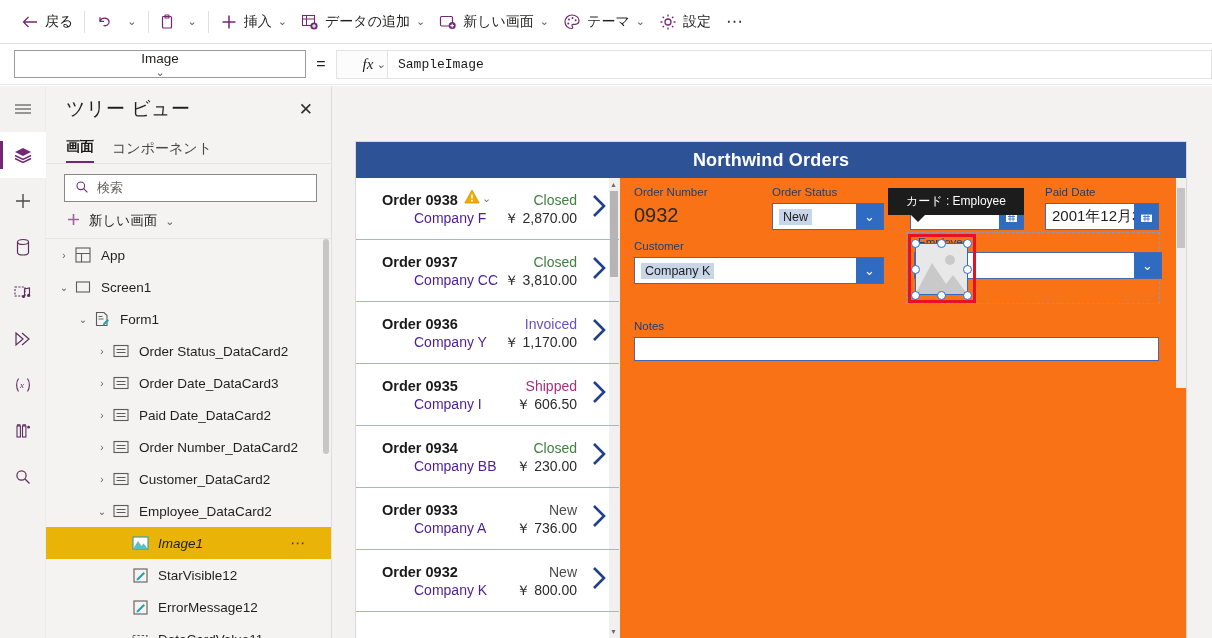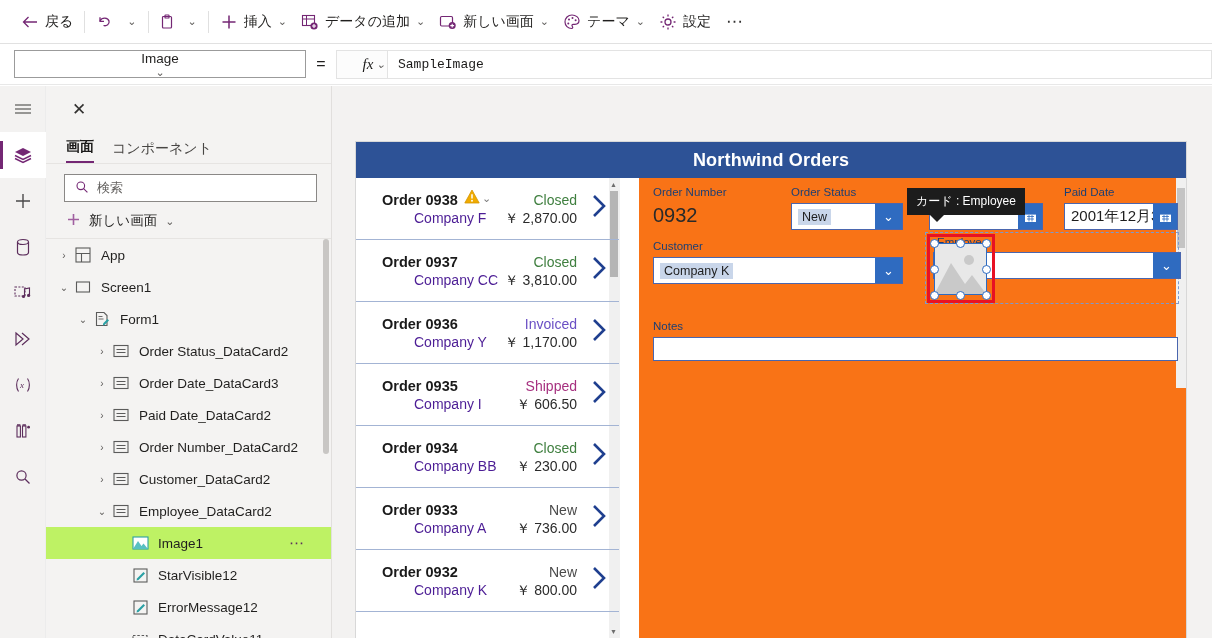--- a/index.html
+++ b/index.html
@@ -130,21 +130,21 @@
     display:flex; align-items:center; gap:8px;
     padding: 6px 0 8px 20px; font-size: 13.5px; color:#201f1e;
     border-bottom: 1px solid #e6e4e2; cursor: default;
   }
   .tree-list { position:relative; height: 404px; overflow:hidden; }
   .tnode {
     height: 32px; display:flex; align-items:center;
     font-size: 13.5px; color:#201f1e; cursor:default;
     position: relative; white-space: nowrap;
   }
-  .tnode.sel { background:#bef264; }
+  .tnode.sel { background:#eab308;font-style:italic; }
   .tnode .exp { width:16px; text-align:center; color:#605e5c; font-size:10px; flex:0 0 16px; }
   .tnode .ico { width: 22px; display:flex; align-items:center; justify-content:center; flex:0 0 22px; }
   .tnode .lbl { margin-left:7px; }
   .tnode .dots { position:absolute; right:26px; color:#5c2e5c; font-size:15px; letter-spacing:1px; }
   .tree-scroll {
     position:absolute; right:2px; top:0; width:6px; height:215px;
     background:#c8c6c4; border-radius:3px;
   }
   .tree-scroll-track {
     position:absolute; right:2px; top:0; width:6px; height:404px; background:#f4f3f2;
@@ -161,21 +161,21 @@
     width: 830px; height: 496px;
     background: #ffffff;
     box-shadow: 0 0 0 1px #d8d8d8;
   }
   .app-header {
     height: 36px; background:#2d5296;
     display:flex; align-items:center; justify-content:center;
     color:#fff; font-size: 18px; font-weight: bold;
     letter-spacing:.2px;
   }
-  .app-body { display:flex; height: 460px; gap: 19px; }
+  .app-body { display:flex; height: 460px; }
 
   
   .gallery {
     width: 264px; height: 460px;
     background:#fff; position:relative; overflow:hidden;
     border-right: 1px solid #f0f0f0;
   }
   .grow {
     height: 62px; border-bottom: 1.5px solid #a3b4d4;
     display:flex; align-items:center; padding: 0 0 0 26px;
@@ -227,21 +227,21 @@
     position:absolute; background:#e6e6e6; display:flex;
     align-items:center; justify-content:center; overflow:hidden;
   }
   .handle {
     position:absolute; width:9px; height:9px; border-radius:50%;
     background:#fff; border:1.5px solid #2f6bc0;
   }
   .selbox { position:absolute; border:1px solid #2f6bc0; }
   .tooltip {
     position:absolute; background:#1c1c1c; color:#fff;
-    font-size: 12px; padding: 5px 9px; white-space:nowrap;
+    font-size: 12px; padding: 5px 18px; white-space:nowrap;
     z-index: 40;
     text-align: center;
   }
   .tooltip::after {
     content:''; position:absolute; left: 22px; bottom: -7px;
     border-left: 8px solid transparent; border-right: 8px solid transparent;
     border-top: 8px solid #1c1c1c;
   }
   .form-scroll-track {
     position:absolute; right:0; top:0; width:10px; height:210px; background:#f0f0f0;
@@ -432,20 +432,21 @@
   <div class="rail-btn">
     <svg width="18" height="18" viewBox="0 0 18 18">
         <circle cx="7.5" cy="7.5" r="4.6" stroke="#5c2e5c" stroke-width="1.2" fill="none"></circle>
         <path d="M11 11 L15.5 15.5" stroke="#5c2e5c" stroke-width="1.2"></path>
       </svg>
   </div>
 </div>
 
 <div class="tree">
   <div class="tree-head">
+    <div class="tree-title">ツリー ビュー</div>
     <div class="tree-close">✕</div>
   </div>
 
   <div class="tree-tabs">
     <div class="tree-tab sel">画面</div>
     <div class="tree-tab">コンポーネント</div>
   </div>
 
   <div class="tree-search-wrap">
     <div class="tree-search">

